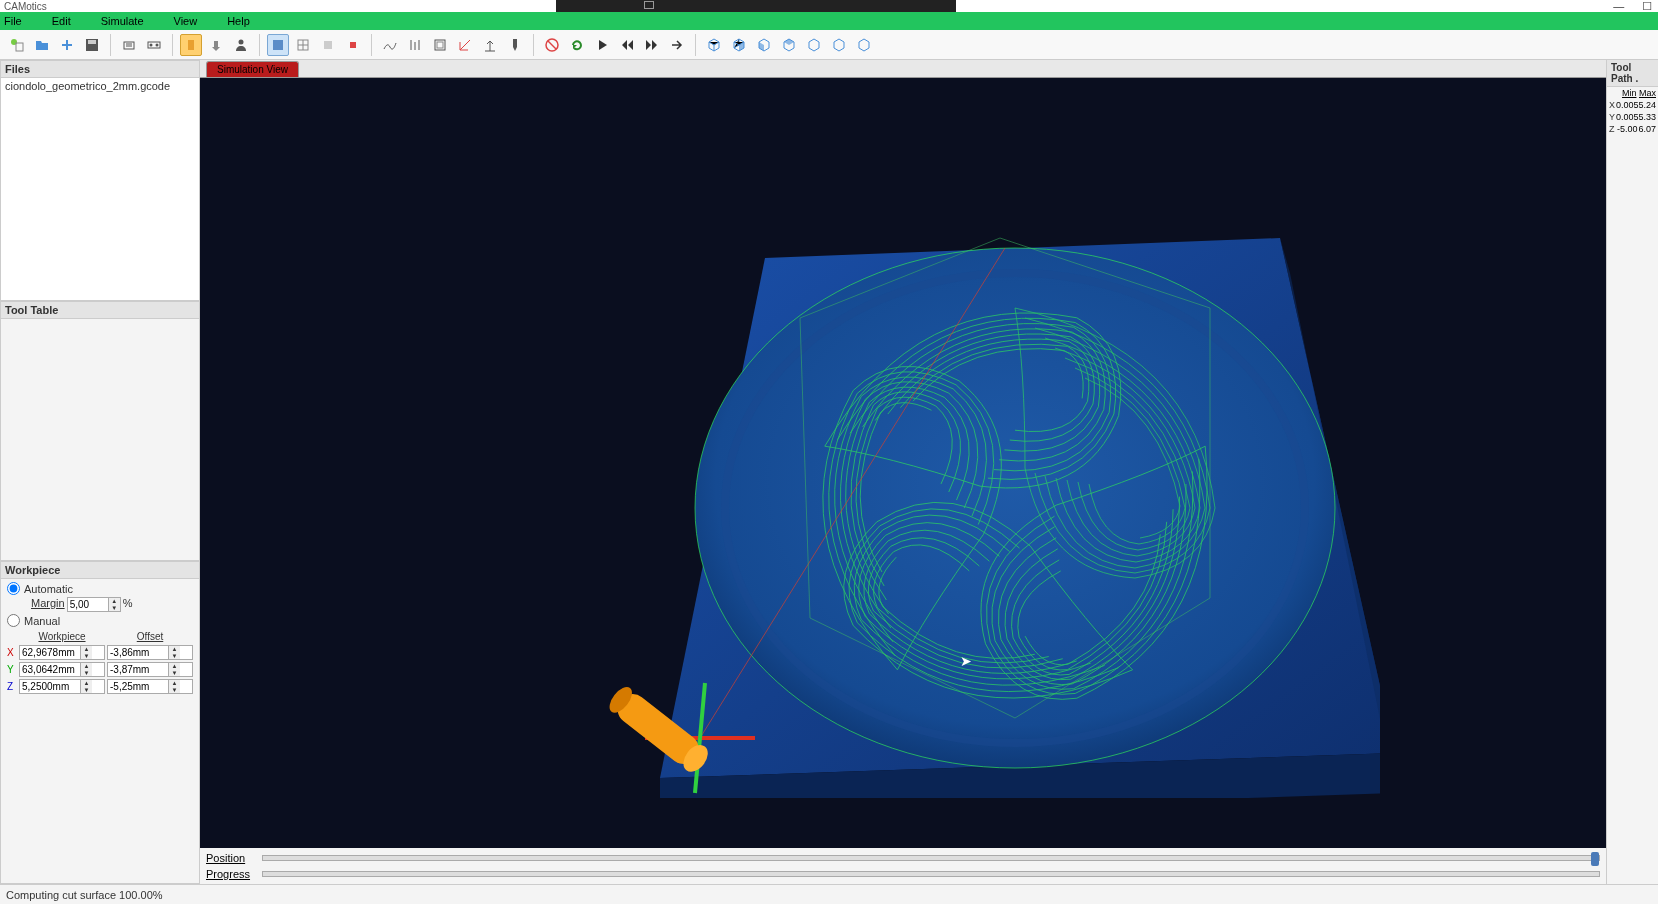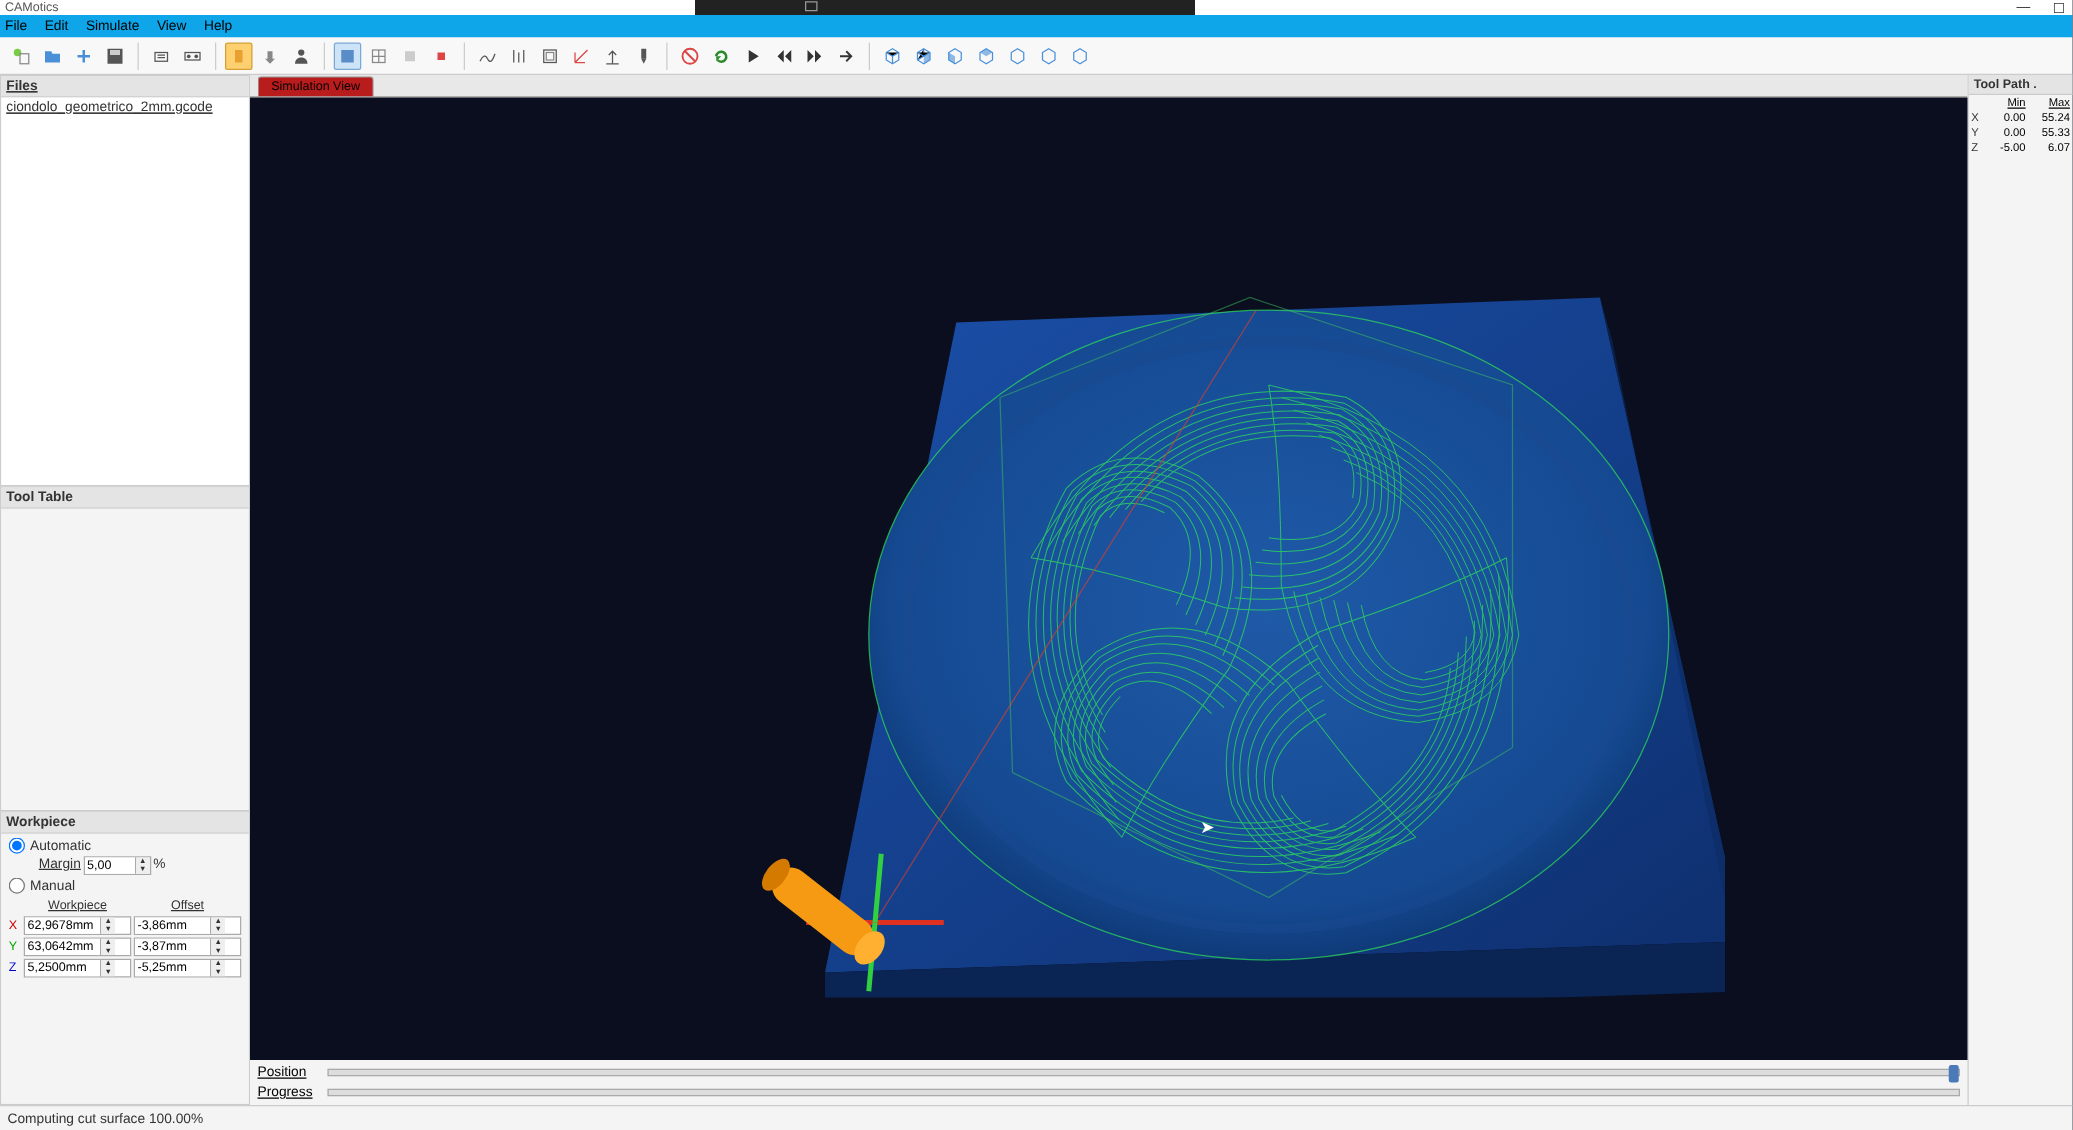--- a/index.html
+++ b/index.html
@@ -1,33 +1,33 @@
 <!DOCTYPE html>
 <html><head>
 <meta charset="utf-8">
 <style>
 * { margin: 0; padding: 0; box-sizing: border-box; font-family: Arial, sans-serif; }
 body { background: #f0f0f0; width: 1658px; height: 904px; overflow: hidden; display: flex; flex-direction: column; }
 .titlebar { height: 12px; background: #fff; display: flex; align-items: center; padding: 0 4px; font-size: 10px; color: #555; position: relative; }
 .titlebar-dark { position: absolute; left: 556px; top: 0; width: 400px; height: 12px; background: #222; }
 .titlebar-dark .sq { position: absolute; left: 88px; top: 1px; width: 10px; height: 8px; border: 1px solid #999; }
 .titlebar-ctrls { position: absolute; right: 6px; top: 0; display: flex; gap: 18px; font-size: 11px; color: #333; }
-.menubar { height: 18px; background: #0ea5e9; display: flex; align-items: center; padding: 0 4px; font-size: 11px; }
+.menubar { height: 18px; background: #22c55e; display: flex; align-items: center; padding: 0 4px; font-size: 11px; gap: 16px; }
 .menubar span { margin-right: 14px; cursor: pointer; }
 .toolbar { height: 30px; background: #f8f8f8; border-bottom: 1px solid #ccc; display: flex; align-items: center; padding: 0 6px; gap: 3px; }
 .toolbar .sep { width: 1px; height: 22px; background: #ccc; margin: 0 4px; }
 .tbtn { width: 22px; height: 22px; display: flex; align-items: center; justify-content: center; cursor: pointer; border-radius: 2px; }
 .tbtn svg { width: 16px; height: 16px; }
 .tbtn.active { background: #cde3f8; border: 1px solid #7aa7d4; }
 .main { flex: 1; display: flex; min-height: 0; }
 .leftcol { width: 200px; display: flex; flex-direction: column; background: #f4f4f4; }
 .panel { background: #f4f4f4; border: 1px solid #ccc; display: flex; flex-direction: column; }
 .panel-hdr { background: #e4e4e4; border-bottom: 1px solid #ccc; padding: 2px 4px; font-size: 11px; font-weight: bold; color: #333; }
 .panel-body { flex: 1; background: #fff; font-size: 11px; padding: 2px 4px; color: #333; overflow: hidden; }
-.files { height: 329px; text-decoration: underline; }
+.files { height: 241px; }
 .tooltable { height: 260px; }
 .panel-body.gray { background: #f4f4f4; }
 .workpiece { flex: 1; }
 .workpiece .row { display: flex; align-items: center; font-size: 11px; padding: 1px 2px; }
 .workpiece input[type=radio] { margin-right: 4px; }
 .workpiece .margin-row { display: flex; align-items: flex-start; font-size: 11px; padding: 1px 2px; margin-left: 24px; }
 .workpiece .margin-row input { width: 40px; font-size: 10px; }
 .wp-table { width: 100%; font-size: 10px; }
 .wp-table th { font-weight: normal; text-decoration: underline; text-align: center; padding: 1px; }
 .wp-table td { padding: 0; }
@@ -41,21 +41,21 @@
 .spininp .spbtns div { flex: 1; font-size: 6px; text-align: center; line-height: 6px; cursor: pointer; background: #eee; }
 .centercol { flex: 1; display: flex; flex-direction: column; background: #f4f4f4; min-width: 0; }
 .tabrow { height: 18px; display: flex; align-items: flex-end; background: #e8e8e8; border-bottom: 1px solid #999; }
 .tab { background: #b91c1c; border: 1px solid #999; border-bottom: none; padding: 2px 10px; font-size: 10px; margin-left: 6px; border-radius: 3px 3px 0 0; }
 .viewport { flex: 1; background: #0a0e1f; position: relative; overflow: hidden; }
 .sliders { padding: 4px 6px; font-size: 11px; display: flex; flex-direction: column; gap: 4px; background: #f4f4f4; }
 .slider-row { display: flex; align-items: center; gap: 6px; }
 .slider-row .lbl { text-decoration: underline; width: 50px; }
 .slider-row .track { flex: 1; height: 6px; background: #ddd; border: 1px solid #aaa; position: relative; }
 .slider-row .handle { position: absolute; right: 0; top: -4px; width: 8px; height: 14px; background: #4a7ab8; border-radius: 2px; }
-.rightcol { width: 84px; background: #f4f4f4; border-left: 1px solid #ccc; display: flex; flex-direction: column; }
+.rightcol { width: 52px; background: #f4f4f4; border-left: 1px solid #ccc; display: flex; flex-direction: column; }
 .rightcol .panel-hdr { font-size: 10px; }
 .boundsrow { display: flex; font-size: 9px; padding: 1px 2px; align-items: center; }
 .boundsrow .a { width: 8px; color: #333; }
 .boundsrow .v { flex: 1; text-align: right; }
 .bounds-head { display: flex; font-size: 9px; padding: 1px 2px; }
 .bounds-head span { flex: 1; text-align: right; text-decoration: underline; }
 .statusbar { height: 20px; background: #f4f4f4; border-top: 1px solid #ccc; display: flex; align-items: center; padding: 0 6px; font-size: 11px; color: #333; }
 
 .workpiece3d { position: absolute; left: 360px; top: 100px; width: 820px; height: 620px; }
 .workpiece3d svg { width: 100%; height: 100%; }

